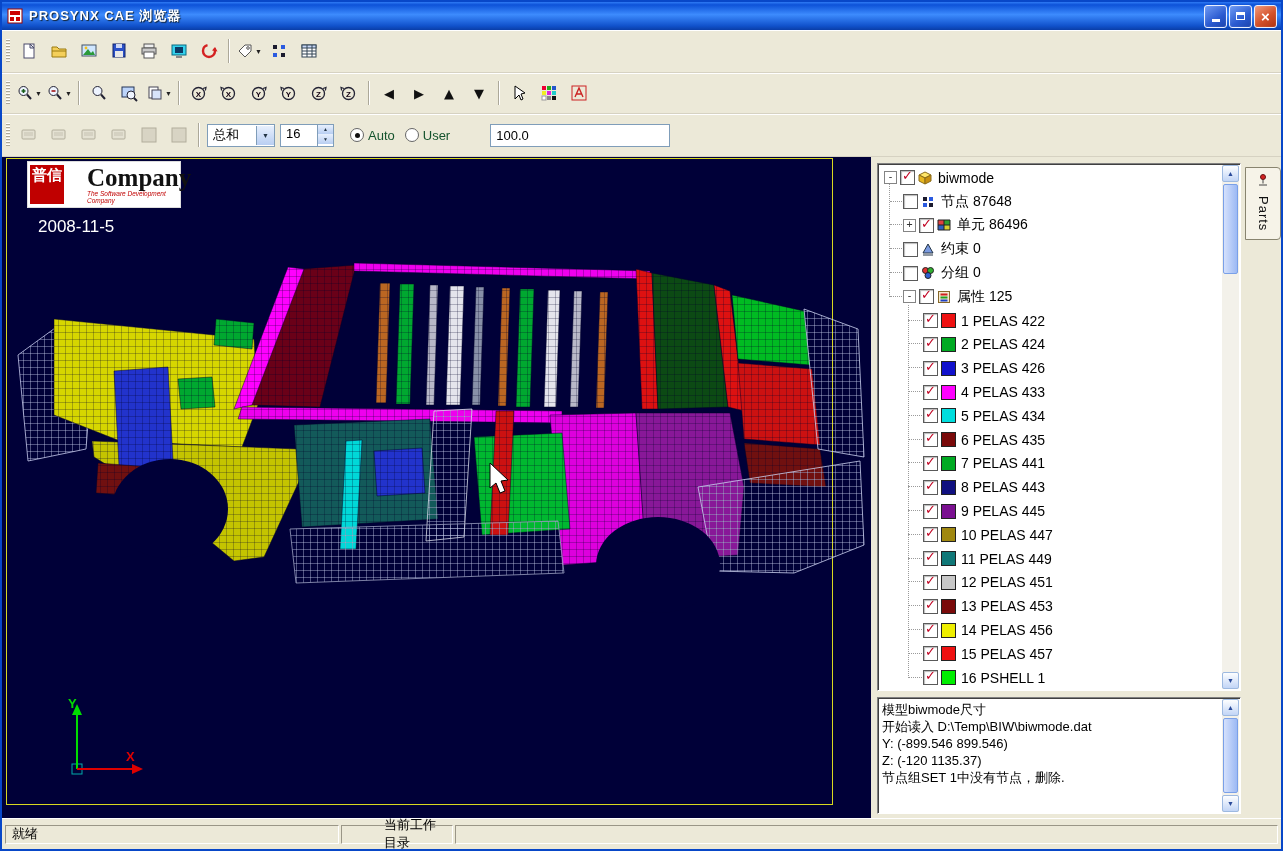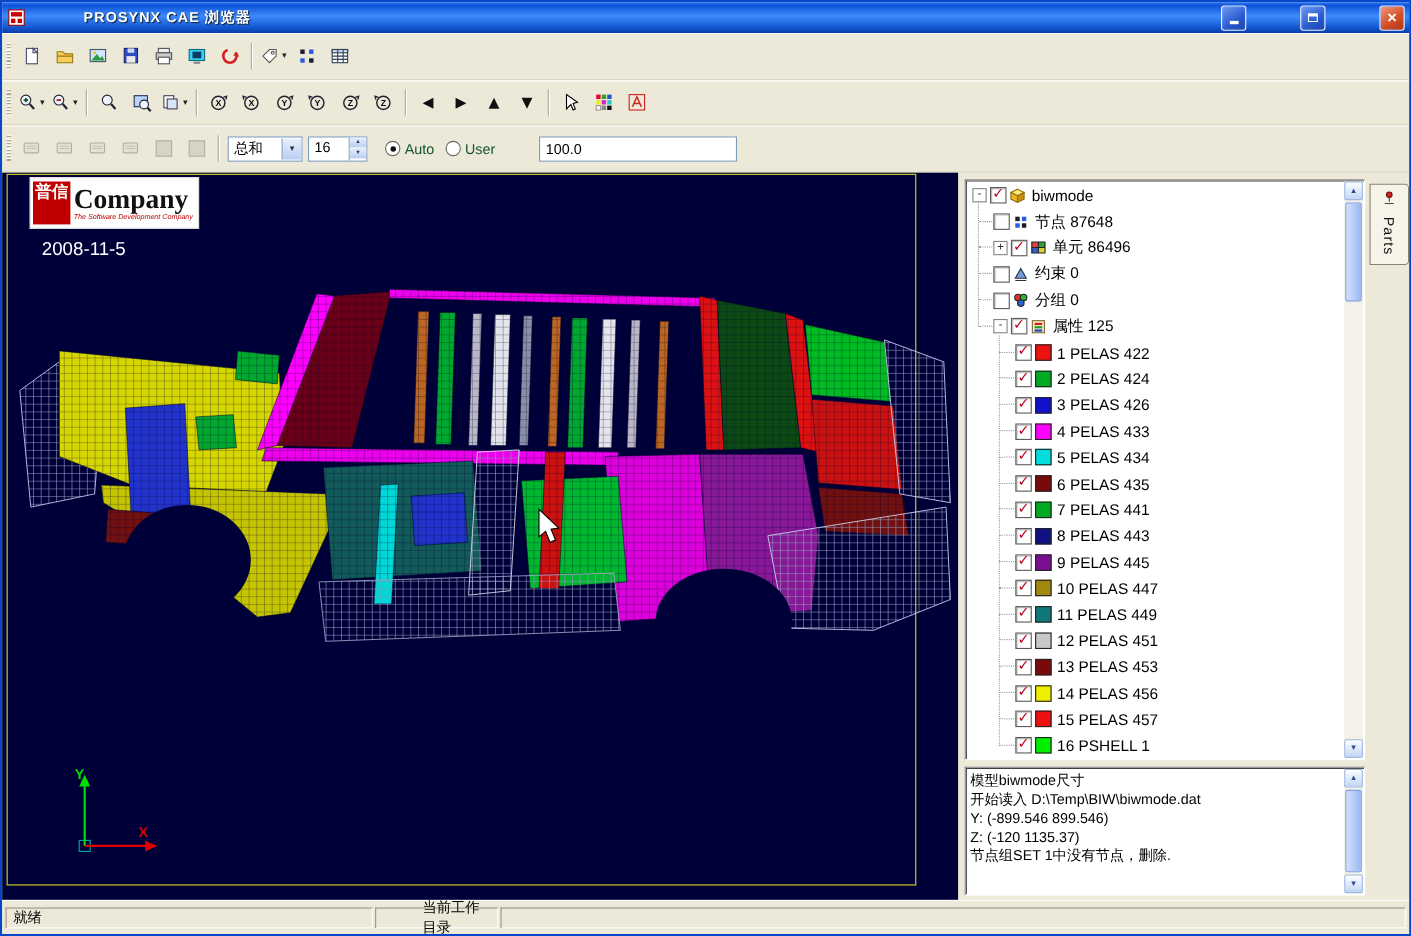--- a/index.html
+++ b/index.html
@@ -1,21 +1,21 @@
 <!DOCTYPE html>
 <html><head>
 <meta charset="utf-8">
 <style>
   html,body{margin:0;padding:0;overflow:hidden;}
   body{width:1283px;height:851px;font-family:"Liberation Sans","DejaVu Sans",sans-serif;background:#3a6ea5;}
   .window{width:1283px;height:851px;border:2px solid #0847c8;box-sizing:border-box;display:flex;flex-direction:column;background:#ece9d8;}
 
   
   .titlebar{height:28px;flex:none;display:flex;align-items:center;padding:0 4px;
-    background:linear-gradient(180deg,#2f7bf5 0%,#0d52d8 10%,#3d8bfd 45%,#1152cc 85%,#0a3ea8 100%);gap:47px;}
+    background:linear-gradient(180deg,#2f7bf5 0%,#0d52d8 10%,#3d8bfd 45%,#1152cc 85%,#0a3ea8 100%);}
   .appicon{width:18px;height:18px;margin-right:5px;flex:none;display:flex;align-items:center;justify-content:center;}
   .title{color:#fff;font-weight:bold;font-size:13px;text-shadow:1px 1px 1px #123;flex:1;letter-spacing:1px;}
   .capbtn{width:21px;height:21px;margin-left:2px;border-radius:3px;border:1px solid #eaf0ff;flex:none;
     display:flex;align-items:center;justify-content:center;color:#fff;font-weight:bold;
     background:linear-gradient(145deg,#6f9bf4,#2a5ad0 60%,#1c44ae);box-shadow:inset 0 0 2px #fff3;}
   .capbtn.close{background:linear-gradient(145deg,#f09a7c,#d4512a 55%,#b03312);}
   .minglyph{width:8px;height:3px;background:#fff;margin-top:9px;}
   .maxglyph{width:9px;height:8px;border:1px solid #fff;border-top:3px solid #fff;box-sizing:border-box;}
   .closeglyph{font-size:15px;line-height:15px;}
 
@@ -47,21 +47,21 @@
   .radio.sel::after{content:"";width:5px;height:5px;border-radius:50%;background:#111;}
   .rlabel{font-size:13px;color:#14532d;}
   .scaleinput{width:168px;height:21px;border:1px solid #7f9db9;font-size:13px;padding:0 5px;margin-left:40px;
     font-family:"Liberation Sans",sans-serif;}
 
   
   .main{flex:1;display:flex;min-height:0;}
   .viewport{width:869px;flex:none;position:relative;background:#000038;overflow:hidden;}
   .viewport svg.scene{position:absolute;left:0;top:0;}
   .logo{position:absolute;left:25px;top:4px;width:154px;height:47px;background:#fff;display:flex;align-items:center;
-    padding:2px;box-sizing:border-box;border:1px solid #ddd;}
+    padding:2px;box-sizing:border-box;border:1px solid #ddd;gap:20px;}
   .logo .mark{width:34px;height:39px;background:#c00000;color:#fff;font-size:15px;line-height:19px;text-align:center;
     word-break:break-all;font-weight:bold;flex:none;}
   .logo .ltext{margin-left:3px;}
   .logo .lname{font-size:25px;font-weight:bold;color:#111;line-height:25px;font-family:"Liberation Serif","DejaVu Serif",serif;}
   .logo .ltag{font-size:6.5px;color:#c00000;font-style:italic;}
   .vdate{position:absolute;left:36px;top:60px;color:#fff;font-size:17px;}
 
   
   .rightpanel{flex:1;display:flex;min-width:0;background:#ece9d8;padding:6px 0 4px 6px;box-sizing:border-box;}
   .rpcol{width:364px;flex:none;display:flex;flex-direction:column;}

